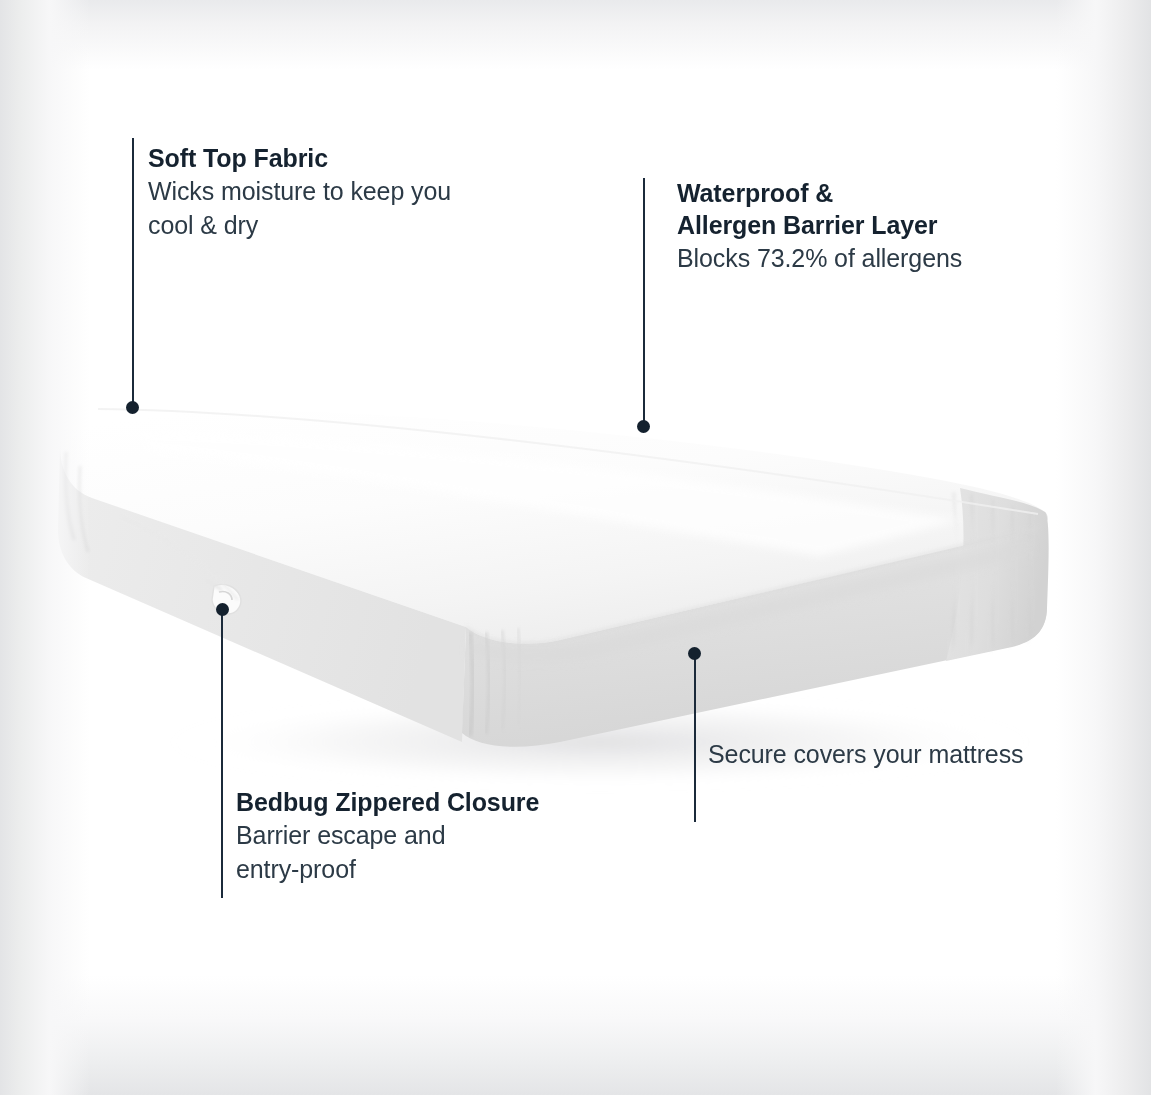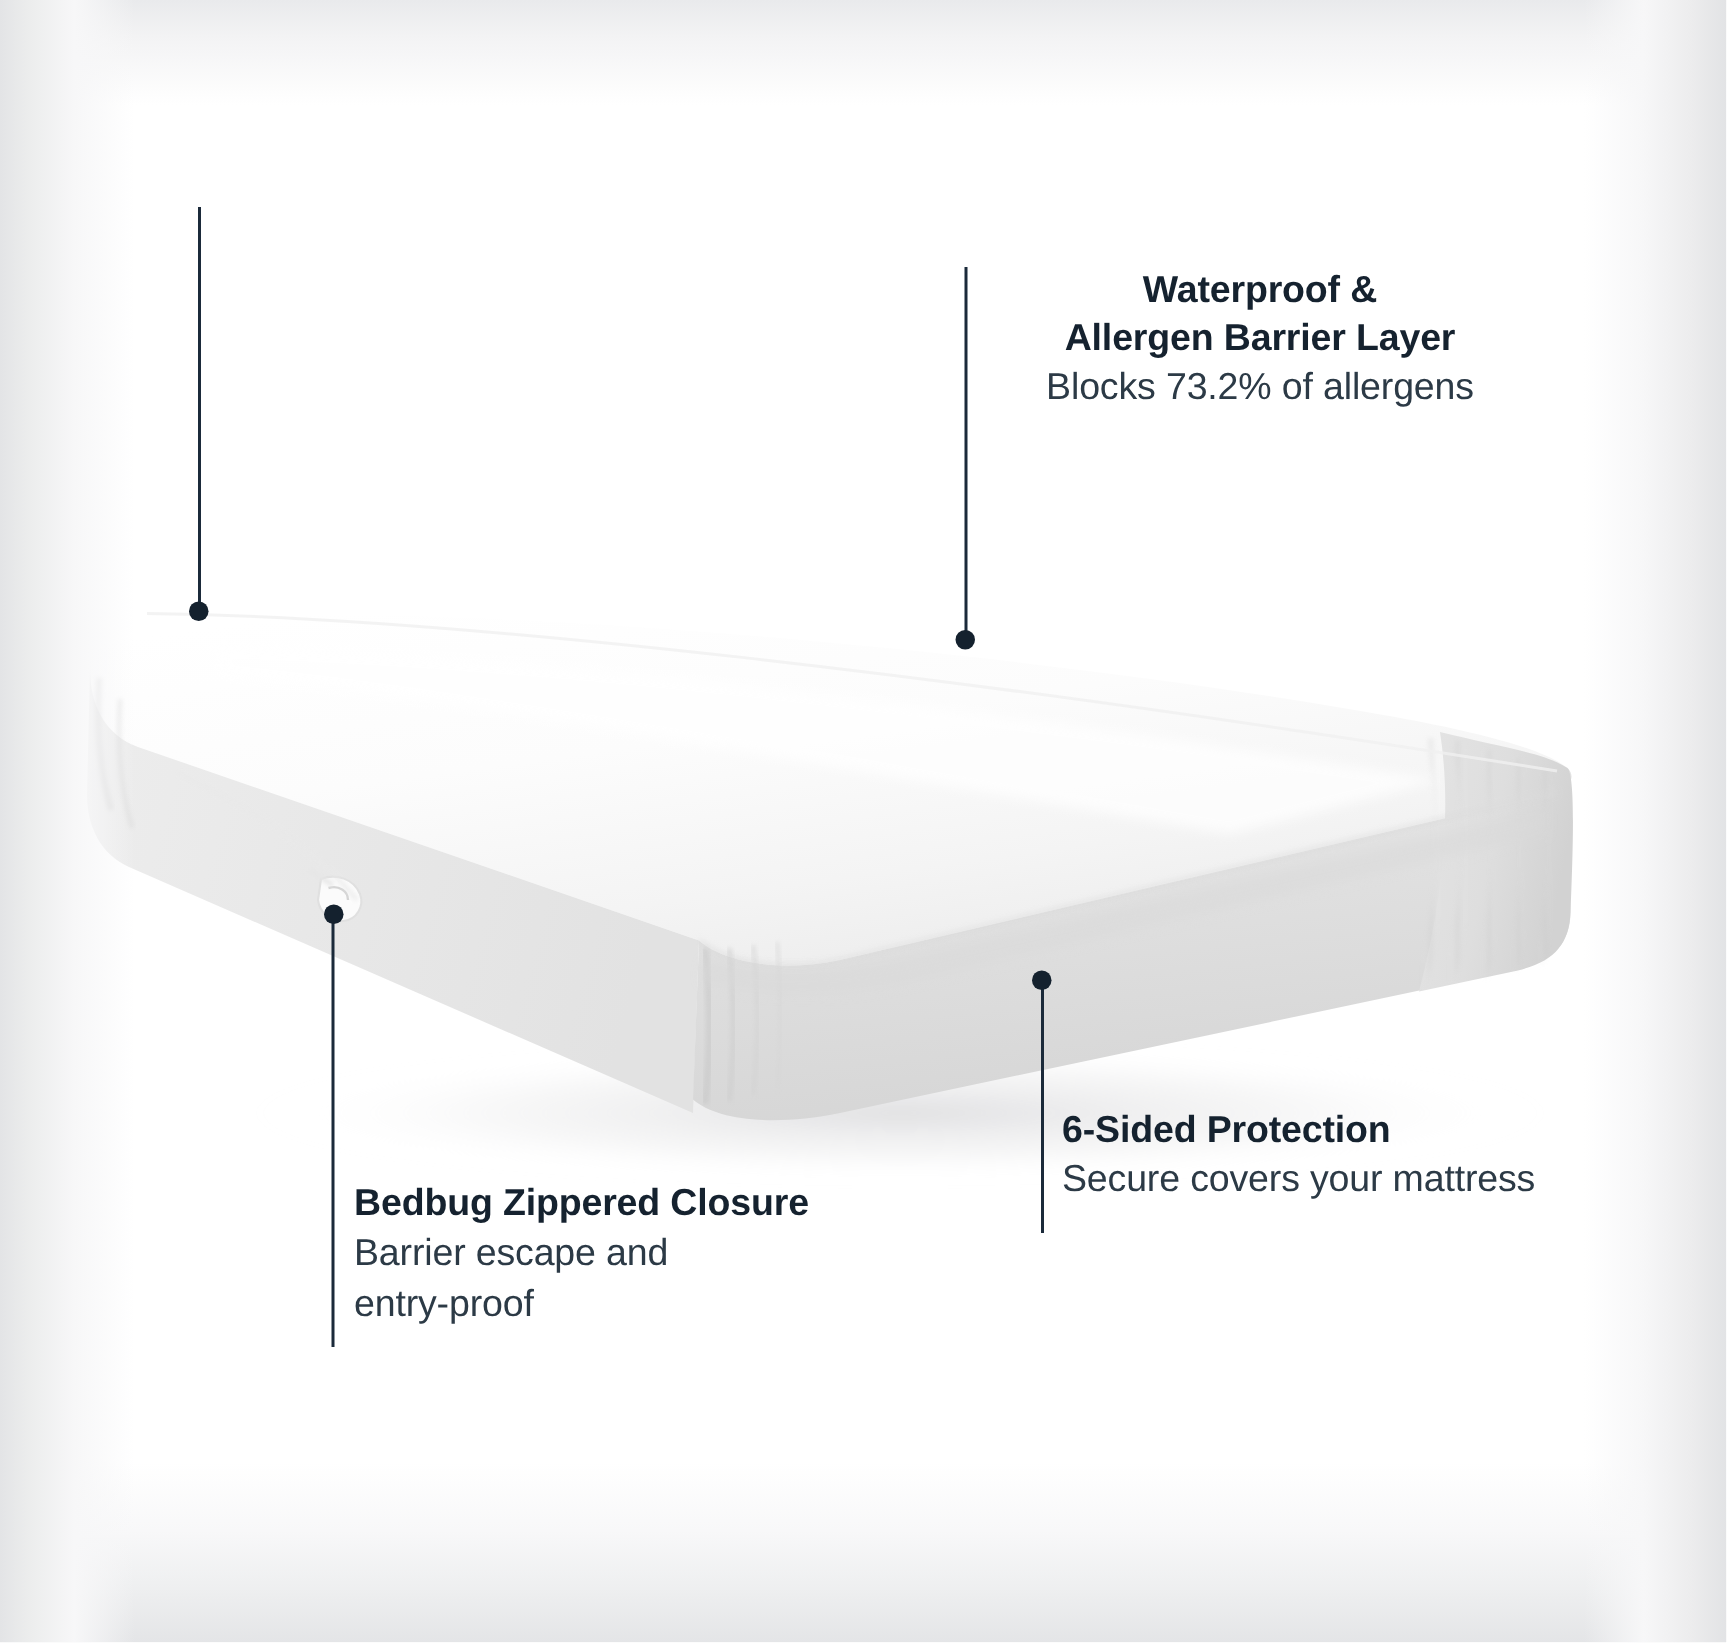--- a/index.html
+++ b/index.html
@@ -248,35 +248,39 @@
 
   <div class="leader" style="left:643px; top:178px; height:248px;"></div>
   <div class="dot" style="left:637px; top:420px;"></div>
 
   <div class="dot" style="left:216px; top:603px;"></div>
   <div class="leader" style="left:221px; top:612px; height:286px;"></div>
 
   <div class="dot" style="left:688px; top:647px;"></div>
   <div class="leader" style="left:694px; top:657px; height:165px;"></div>
 
-
-  <div class="callout" style="left:625px; top:177px; width:430px;text-align:center;">
+  <div class="callout" style="left:148px; top:142px; width:470px;">
+    <p class="c-title">Soft Top Fabric</p>
+    <p class="c-desc">Wicks moisture to keep you
+cool &amp; dry</p>
+  </div>
+
+  <div class="callout" style="left:677px; top:177px; width:430px;">
     <p class="c-title">Waterproof &amp;
 Allergen Barrier Layer</p>
     <p class="c-desc">Blocks 73.2% of allergens</p>
   </div>
 
   <div class="callout" style="left:236px; top:786px; width:430px;">
     <p class="c-title">Bedbug Zippered Closure</p>
     <p class="c-desc">Barrier escape and
 entry-proof</p>
   </div>
 
   <div class="callout" style="left:708px; top:737px; width:420px;">
-    <p class="c-title">6-Sided Protection</p>
     <p class="c-desc">Secure covers your mattress</p>
   </div>
 
   <div class="vignette">
     <div class="vig-t"></div>
     <div class="vig-b"></div>
     <div class="vig-l"></div>
     <div class="vig-r"></div>
   </div>
 

